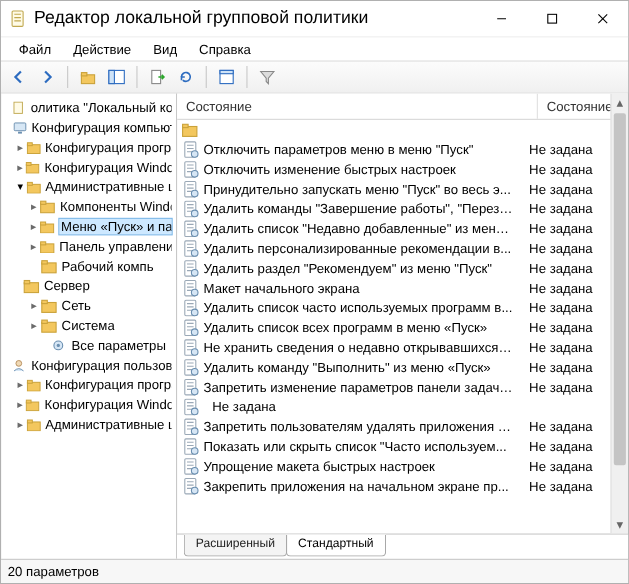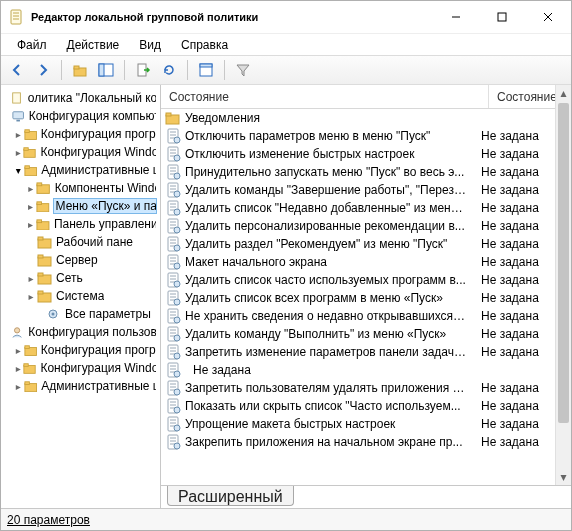--- a/index.html
+++ b/index.html
@@ -23,23 +23,23 @@
     height: 32px;
     display: flex; align-items: center;
     padding: 0 0 0 8px;
     background: #fff;
   }
   .titlebar .app-icon {
     width: 16px; height: 16px; margin-right: 6px;
   }
   .titlebar .title {
     flex: 1;
-    font-size: 11px;
+    font-size: 16px;
     color: #000;
-    white-space: nowrap; overflow: hidden; text-overflow: ellipsis; font-weight: bold;
+    white-space: nowrap; overflow: hidden; text-overflow: ellipsis;
   }
   .win-controls { display: flex; }
   .win-btn {
     width: 46px; height: 32px;
     display: flex; align-items: center; justify-content: center;
     color: #000;
   }
   .win-btn svg { width: 10px; height: 10px; }
   
   .menubar {
@@ -185,21 +185,21 @@
   
   .tabs {
     height: 22px;
     display: flex; align-items: flex-start;
     padding-left: 6px;
     background: #fff;
   }
   .tab {
     height: 20px;
     padding: 2px 10px;
-    font-size: 16px;
+    font-size: 11px;
     border: 1px solid #a8a8a8;
     border-top: none;
     border-radius: 0 0 4px 4px;
     background: #fff;
     margin-right: -1px;
     position: relative;
   }
   .tab.active {
     background: #fff;
   }
@@ -208,21 +208,20 @@
     color: #222;
   }
   
   .statusbar {
     height: 22px;
     border-top: 1px solid #c8c8c8;
     display: flex; align-items: center;
     padding: 0 6px;
     font-size: 12px;
     background: #f7f7f7;
-    text-decoration: underline;
   }
 </style>
 </head>
 <body>
 
 <div class="window">
 
   <div class="titlebar">
     <span class="app-icon">
       <svg viewBox="0 0 16 16">
@@ -395,23 +394,23 @@
         <span class="label">Панель управления</span>
       </div>
       <div class="tree-item" style="padding-left:24px">
         <span class="expander"></span>
         <span class="ticon">
             <svg viewBox="0 0 16 14">
               <rect x="1" y="4" width="13" height="9" fill="#f3c75e" stroke="#caa23a"></rect>
               <rect x="1" y="2" width="5" height="3" fill="#f3c75e" stroke="#caa23a"></rect>
             </svg>
           </span>
-        <span class="label">Рабочий пане</span>
-      </div>
-      <div class="tree-item" style="padding-left:24px">
+        <span class="label">Рабочий компь</span>
+      </div>
+      <div class="tree-item" style="padding-left:8px">
         <span class="expander"></span>
         <span class="ticon">
             <svg viewBox="0 0 16 14">
               <rect x="1" y="4" width="13" height="9" fill="#f3c75e" stroke="#caa23a"></rect>
               <rect x="1" y="2" width="5" height="3" fill="#f3c75e" stroke="#caa23a"></rect>
             </svg>
           </span>
         <span class="label">Сервер</span>
       </div>
       <div class="tree-item" style="padding-left:24px">
@@ -493,21 +492,20 @@
           <div class="col col-state">Состояние</div>
         </div>
         <div class="list-body" id="list-body" style="right:16px">
             <div class="list-row">
               <span class="ricon">
                 <svg viewBox="0 0 16 16" width="16" height="16">
                   <rect x="1" y="5" width="13" height="9" fill="#f3c75e" stroke="#caa23a"></rect>
                   <rect x="1" y="3" width="5" height="3" fill="#f3c75e" stroke="#caa23a"></rect>
                 </svg>
               </span>
-              <span class="rname">Уведомления</span>
               <span class="rstate"></span>
             </div>
             <div class="list-row">
               <span class="ricon">
                 <svg viewBox="0 0 16 16" width="16" height="16">
                   <rect x="3" y="1" width="10" height="14" rx="1" fill="#ffffff" stroke="#9aa8b6"></rect>
                   <line x1="5" y1="4" x2="11" y2="4" stroke="#9aa8b6"></line>
                   <line x1="5" y1="7" x2="11" y2="7" stroke="#9aa8b6"></line>
                   <line x1="5" y1="10" x2="11" y2="10" stroke="#9aa8b6"></line>
                   <circle cx="12" cy="12" r="3" fill="#d6e6f5" stroke="#6b8fb0"></circle>
@@ -738,20 +736,21 @@
             </div>
           </div>
         <div class="scroll-track">
           <div class="scroll-btn top">▴</div>
           <div class="scroll-thumb"></div>
           <div class="scroll-btn bottom">▾</div>
         </div>
       </div>
       <div class="tabs">
         <div class="tab inactive">Расширенный</div>
+        <div class="tab active">Стандартный</div>
       </div>
     </div>
 
   </div>
 
   <div class="statusbar">
     <span>20 параметров</span>
   </div>
 
 </div>

